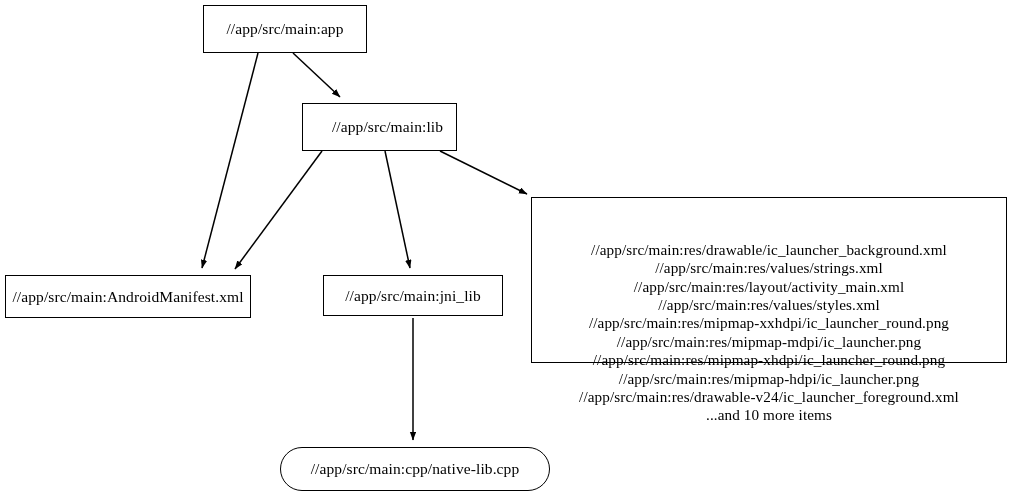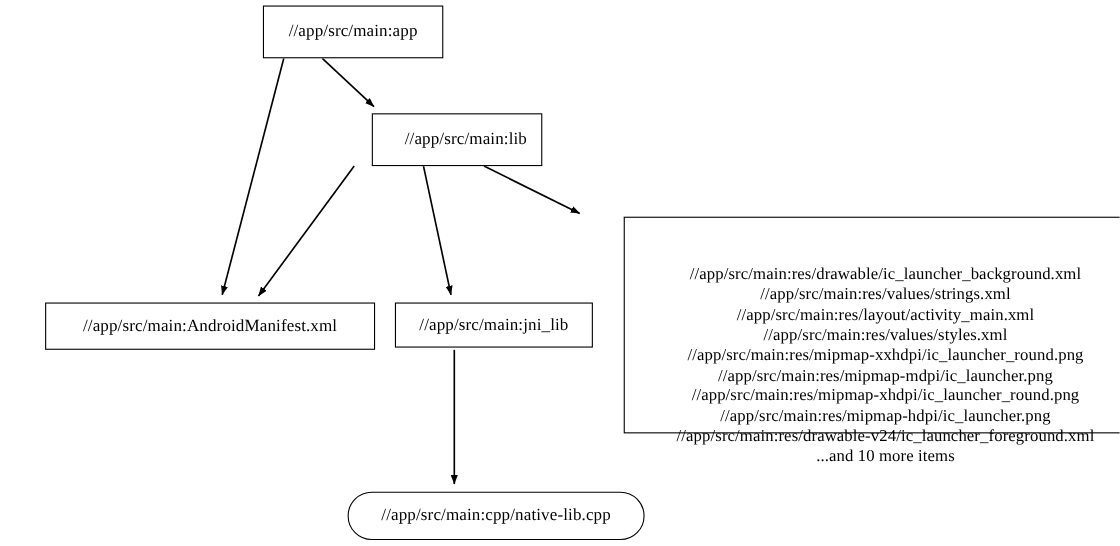--- a/index.html
+++ b/index.html
@@ -32,42 +32,41 @@
     background: #ffffff;
     color: #000000;
     display: flex;
     align-items: center;
     justify-content: flex-start;
     text-align: center;
     font-size: 15.5px;
     line-height: 1.0;
     white-space: pre;
     letter-spacing: 0.1px;
-    margin-left: 36px;
   }
   .graph-node.multiline {
     display: block;
     white-space: pre;
     line-height: 18.4px;
     padding-top: 6px;
     font-size: 15.2px;
   }
   .node-label {
     display: block;
     width: 100%;
     text-align: center;
     white-space: pre;
   }
 
   
   #node-app            { left: 203px; top: 5px;   width: 164px; height: 48px; }
   #node-lib            { left: 302px; top: 103px; width: 155px; height: 48px; padding-left: 16px; }
-  #node-manifest       { left: 5px;   top: 275px; width: 300px; height: 43px; }
+  #node-manifest       { left: 5px;   top: 275px; width: 246px; height: 43px; }
   #node-jni-lib        { left: 323px; top: 275px; width: 180px; height: 41px; }
-  #node-resources      { left: 531px; top: 197px; width: 476px; height: 197px; }
+  #node-resources      { left: 531px; top: 197px; width: 476px; height: 166px; }
   #node-native-lib-cpp { left: 280px; top: 447px; width: 270px; height: 44px; border-radius: 22px; }
 </style>
 </head>
 <body>
 
 <div id="graph-canvas">
 
   <svg id="edge-layer" viewBox="0 0 1018 496" width="1018" height="496" xmlns="http://www.w3.org/2000/svg">
     <defs>
       <marker id="arrowhead" markerWidth="9" markerHeight="9" refX="8.2" refY="3.2" orient="auto" markerUnits="userSpaceOnUse">

